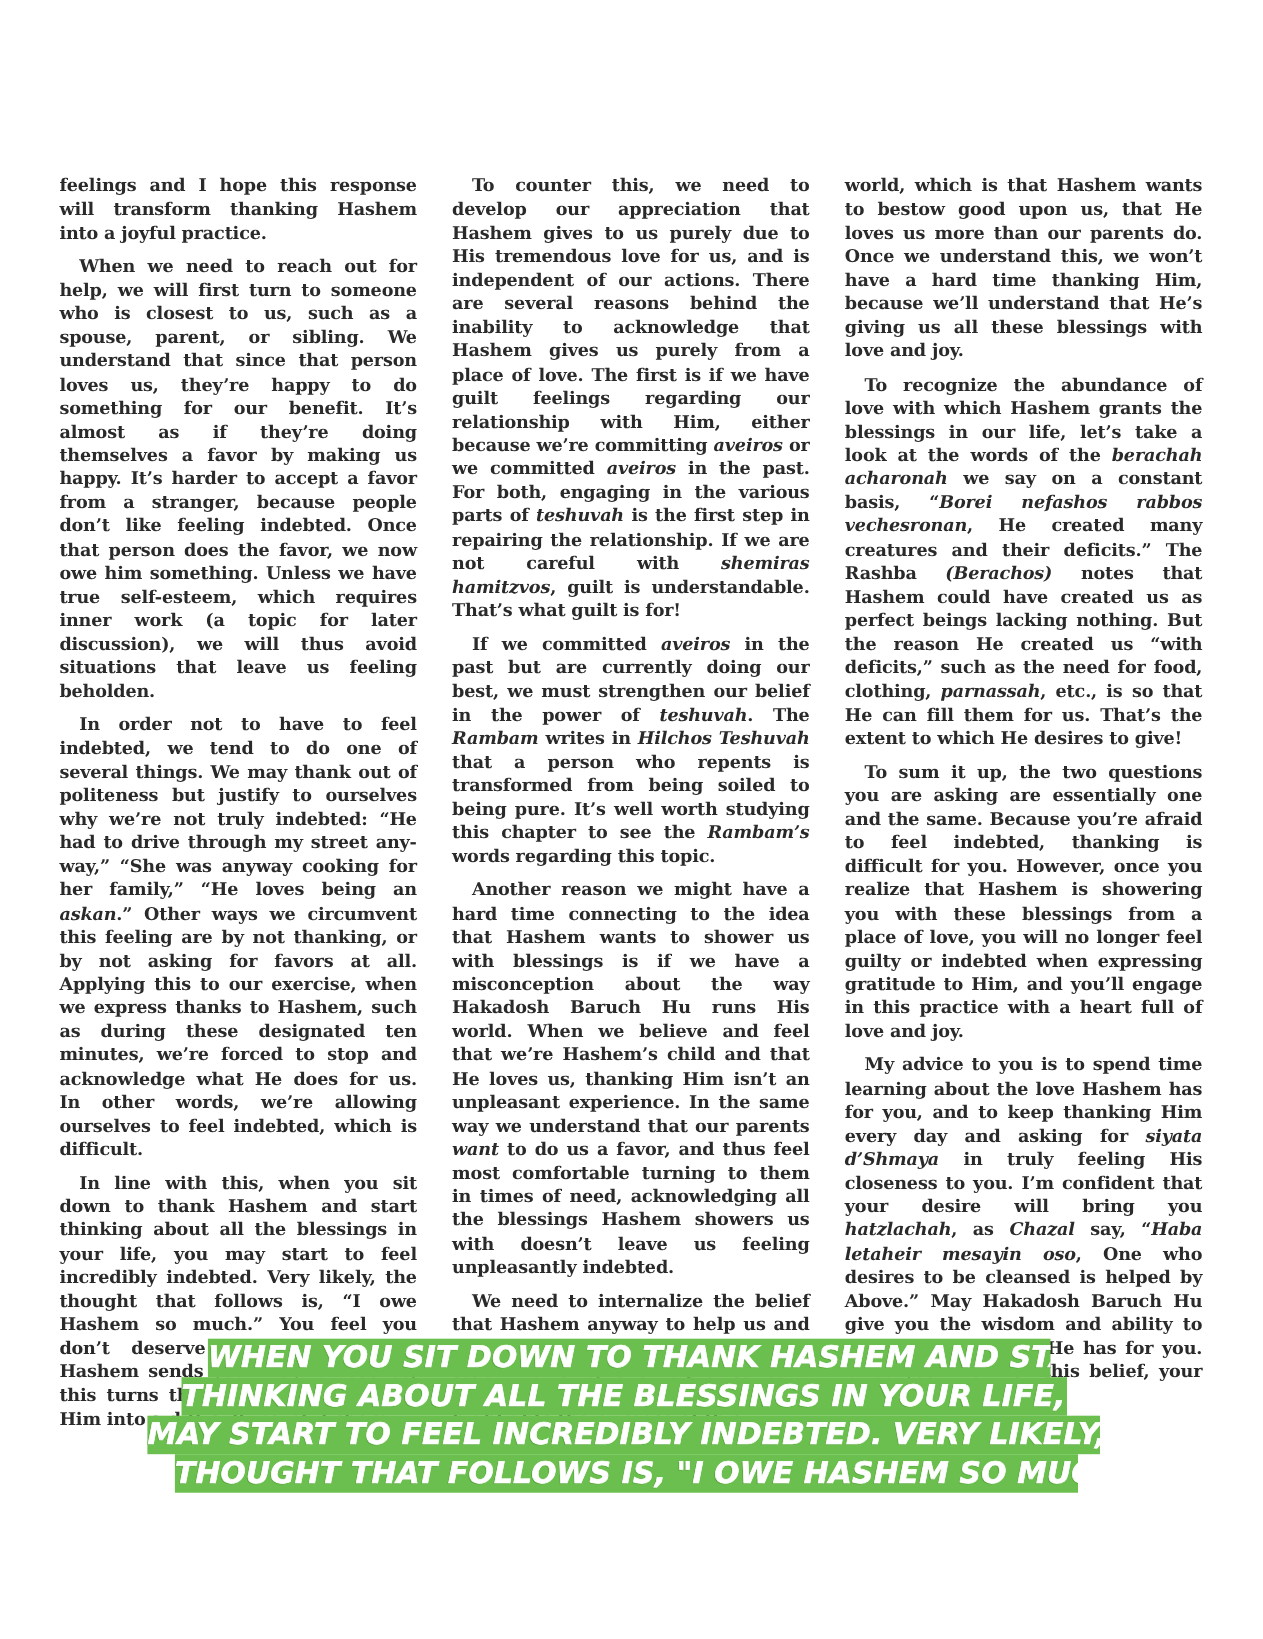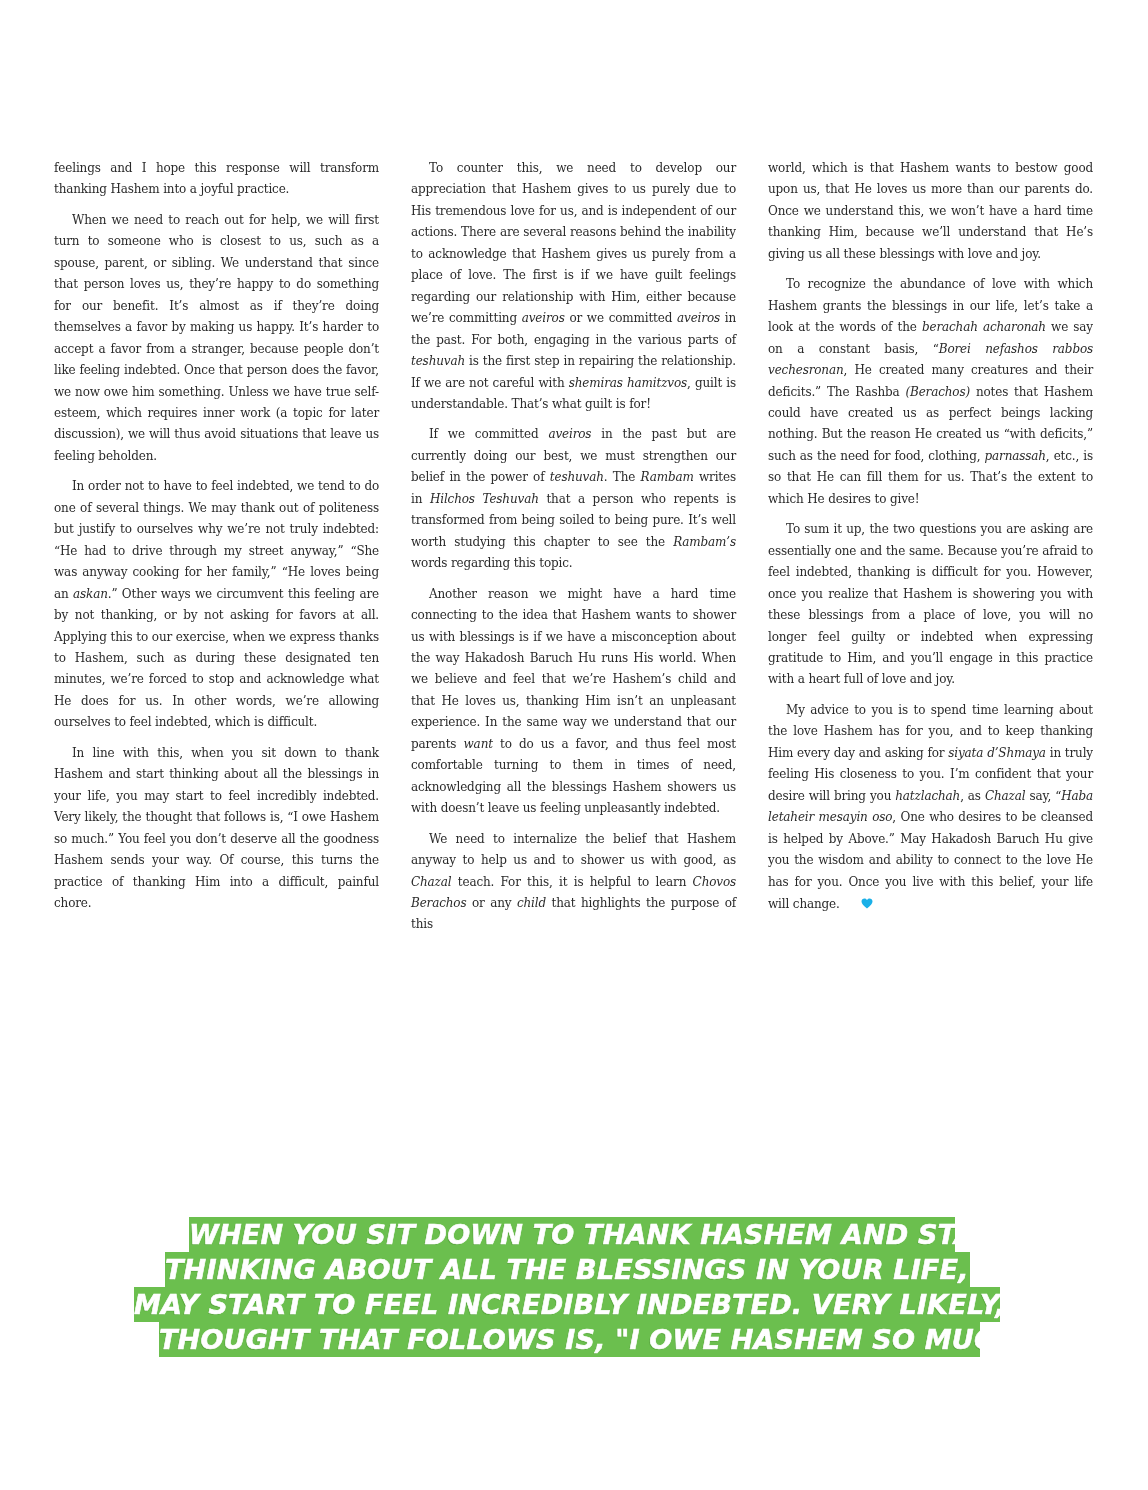--- a/index.html
+++ b/index.html
@@ -1,22 +1,22 @@
 <!DOCTYPE html>
 <html><head>
 <meta charset="utf-8">
 <style>
   html, body { margin: 0; padding: 0; background: #ffffff; }
   body { width: 1148px; height: 1490px; position: relative; overflow: hidden; }
   .page { position: absolute; left: 0; top: 0; width: 1148px; height: 1490px; background: #fff; }
   .col {
     position: absolute; top: 158px; width: 325px;
     font-family: "DejaVu Serif", serif;
-    font-size: 12px; line-height: 21.45px; color: #2a2a2a;
-    text-align: justify; hyphens: manual; letter-spacing: -0.15px;
+    font-size: 16px; line-height: 21.45px; color: #2a2a2a;
+    text-align: justify; hyphens: manual; letter-spacing: -0.15px; font-weight: bold;
   }
   .col1 { left: 54px; }
   .col2 { left: 411px; }
   .col3 { left: 768px; }
   .col p { margin: 0 0 9px 0; text-indent: 18px; }
   .col p.cont { text-indent: 0; }
   .col em { font-style: italic; }
   .heart { display: inline-block; color: #1ab0e8; font-size: 13px; margin-left: 3px; vertical-align: 0px; }
   .heart svg { display: inline-block; width: 12px; height: 11px; vertical-align: -1px; }
 

